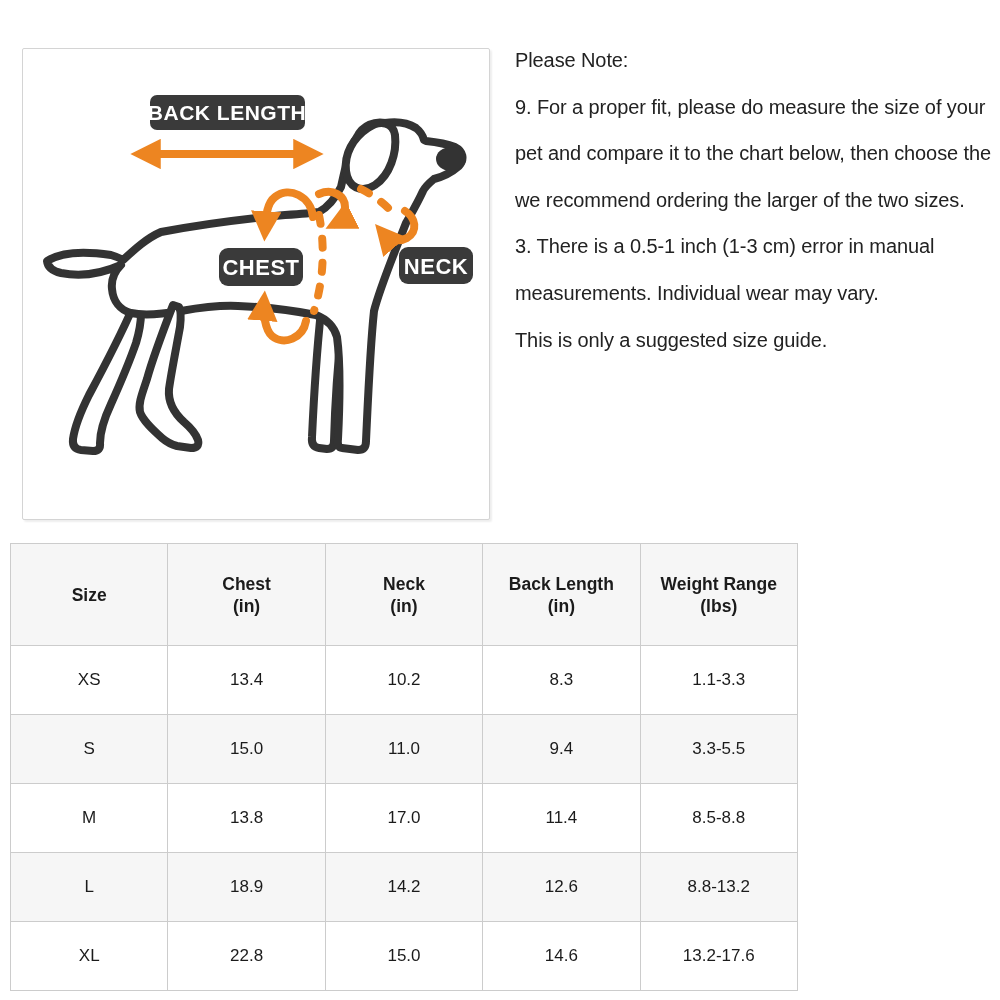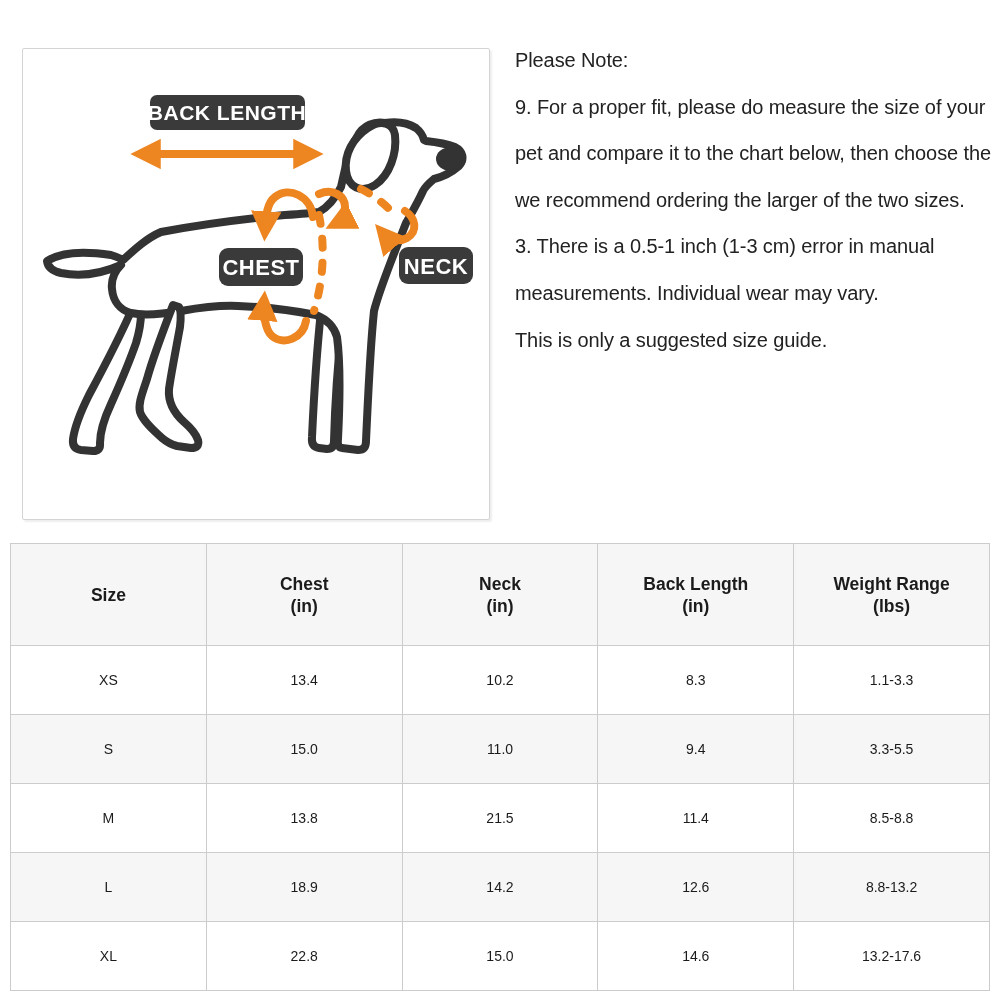--- a/index.html
+++ b/index.html
@@ -33,34 +33,34 @@
     letter-spacing:0.5px;
   }
   
   .notes{position:absolute;left:500px;top:37px;width:498px;margin-left:15px;}
   .note-line{
     font-size:20px;line-height:46.6px;letter-spacing:-0.1px;
     color:var(--txt);white-space:nowrap;
   }
   
   table.size-table{
-    position:absolute;left:10px;top:543px;width:980px;
+    position:absolute;left:10px;top:543px;width:788px;
     border-collapse:collapse;table-layout:fixed;
   }
   .size-table th,.size-table td{
     border:1px solid var(--tbl-border);
     text-align:center;vertical-align:middle;
     font-family:"Liberation Sans", sans-serif;color:#1b1b1b;
     padding:0;
   }
   .size-table th{
     height:101px;background:var(--stripe);
     font-size:17.5px;font-weight:bold;line-height:22px;
   }
-  .size-table td{height:68px;font-size:14px;font-weight:normal;background:#fff;}
+  .size-table td{height:68px;font-size:17px;font-weight:normal;background:#fff;}
   .size-table tr.stripe td{background:var(--stripe);}
 </style>
 </head>
 <body>
 
 <div class="dog-panel">
   <svg width="466" height="470" viewBox="0 0 466 470">
     <defs>
       <marker id="ah" viewBox="0 0 4 4" refX="2.6" refY="2" markerWidth="3.8" markerHeight="3.8" orient="auto-start-reverse">
         <path d="M0,0 L4,2 L0,4 Z" style="fill:var(--accent,#ED8521)"></path>
@@ -187,21 +187,21 @@
     <tr class="stripe">
       <td>S</td>
       <td>15.0</td>
       <td>11.0</td>
       <td>9.4</td>
       <td>3.3-5.5</td>
     </tr>
     <tr>
       <td>M</td>
       <td>13.8</td>
-      <td>21.5</td>
+      <td>17.0</td>
       <td>11.4</td>
       <td>8.5-8.8</td>
     </tr>
     <tr class="stripe">
       <td>L</td>
       <td>18.9</td>
       <td>14.2</td>
       <td>12.6</td>
       <td>8.8-13.2</td>
     </tr>

